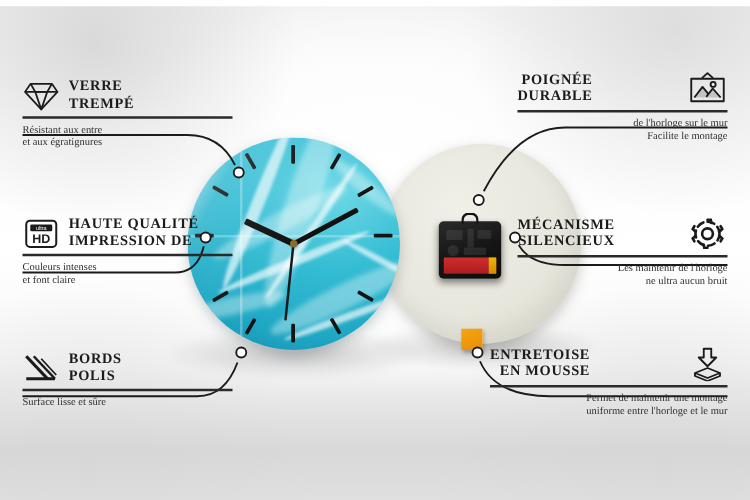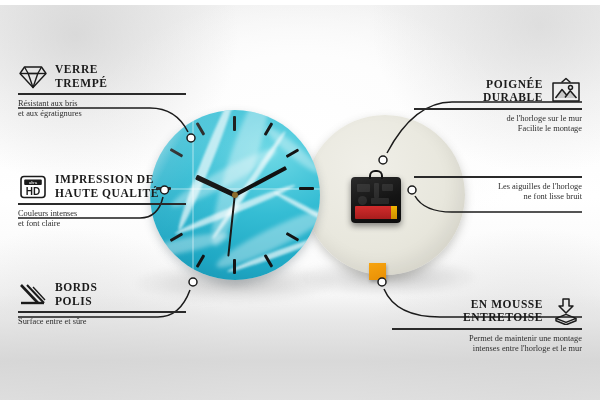--- a/index.html
+++ b/index.html
@@ -31,21 +31,21 @@
     background:linear-gradient(180deg, rgba(235,235,235,0) 0%, rgba(228,228,228,.75) 22%, rgba(214,214,214,.9) 60%, rgba(223,223,223,.85) 100%);
   }
 
   
   #connectors { position:absolute; left:0; top:0; width:600px; height:400px; }
 
   
   .feat { position:absolute; width:168px; }
   .feat .head { display:flex; align-items:center; gap:7px; }
   .feat.left .head { justify-content:flex-start; }
-  .feat.right .head { justify-content:flex-end;margin-top:20px; }
+  .feat.right .head { justify-content:space-between; }
   .feat .title {
     font-family:"Liberation Serif", serif;
     font-weight:bold;
     font-size:11.5px;
     letter-spacing:.55px;
     line-height:13.5px;
     color:#1b1b1b;
     text-transform:uppercase;
   }
   .feat.right .title { text-align:right; }
@@ -225,36 +225,36 @@
           <path d="M10.2,9.5 H19.8"></path>
         </g>
       </svg>
       <div>
         <div class="title">VERRE</div>
         <div class="title">TREMPÉ</div>
       </div>
     </div>
     <div class="rule"></div>
     <div class="desc">
-      <div>Résistant aux bris</div>
+      <div>Résistant aux entre</div>
       <div>et aux égratignures</div>
     </div>
   </div>
 
   <div class="feat left" style="left:18px; top:168px;">
     <div class="head">
       <svg class="icon" width="30" height="26" viewBox="0 0 30 26">
         <rect x="3" y="2.5" width="24" height="21" rx="3" ry="3" fill="none" stroke="#1b1b1b" stroke-width="1.6"></rect>
         <rect x="6.2" y="5.6" width="17.6" height="5.4" rx="1" fill="#1b1b1b"></rect>
         <text x="15" y="10" font-family="Liberation Sans, sans-serif" font-size="4.4" fill="#ffffff" text-anchor="middle">ultra</text>
         <text x="15" y="20.5" font-family="Liberation Sans, sans-serif" font-weight="bold" font-size="10" fill="#1b1b1b" text-anchor="middle">HD</text>
       </svg>
       <div>
+        <div class="title">HAUTE QUALITÉ</div>
         <div class="title">IMPRESSION DE</div>
-        <div class="title">HAUTE QUALITÉ</div>
       </div>
     </div>
     <div class="rule"></div>
     <div class="desc">
       <div>Couleurs intenses</div>
       <div>et font claire</div>
     </div>
   </div>
 
   <div class="feat left" style="left:18px; top:276px;">
@@ -267,21 +267,21 @@
           <path d="M3,21 H26" stroke-width="2.4"></path>
         </g>
       </svg>
       <div>
         <div class="title">BORDS</div>
         <div class="title">POLIS</div>
       </div>
     </div>
     <div class="rule"></div>
     <div class="desc">
-      <div>Surface entre et sûre</div>
+      <div>Surface lisse et sûre</div>
     </div>
   </div>
 
   <div class="feat right" style="left:414px; top:52px;">
     <div class="head">
       <div>
         <div class="title">POIGNÉE</div>
         <div class="title">DURABLE</div>
       </div>
       <svg class="icon" width="32" height="28" viewBox="0 0 32 28">
@@ -296,41 +296,56 @@
       </svg>
     </div>
     <div class="rule"></div>
     <div class="desc">
       <div>de l'horloge sur le mur</div>
       <div>Facilite le montage</div>
     </div>
   </div>
 
   <div class="feat right" style="left:414px; top:168px;">
-    <div class="rule"></div>
-    <div class="desc">
-      <div>Les aiguilles de l'horloge</div>
-      <div>ne font lisse bruit</div>
+    <div class="head">
+      <div>
+        <div class="title">MÉCANISME</div>
+        <div class="title">SILENCIEUX</div>
+      </div>
+      <svg class="icon" width="32" height="28" viewBox="0 0 32 28">
+        <g fill="none" stroke="#1b1b1b" stroke-width="2.1" stroke-linecap="round">
+          <path d="M16,2.8 l2.6,0 0.5,2.6 M16,25.2 l-2.6,0 -0.5,-2.6"></path>
+          <path d="M5.5,8 l-1.3,2.2 1.9,1.9 M26.5,20 l1.3,-2.2 -1.9,-1.9"></path>
+          <path d="M5.5,20 l-1.3,-2.2 1.9,-1.9 M26.5,8 l1.3,2.2 -1.9,1.9"></path>
+          <circle cx="16" cy="14" r="9.6" stroke-dasharray="5.6 3.4"></circle>
+          <circle cx="16" cy="14" r="4.3"></circle>
+        </g>
+      </svg>
+    </div>
+    <div class="rule"></div>
+    <div class="desc">
+      <div>Les maintenir de l'horloge</div>
+      <div>ne ultra aucun bruit</div>
     </div>
   </div>
 
   <div class="feat right" style="left:392px; top:272px; width:190px;">
     <div class="head">
       <div>
+        <div class="title">ENTRETOISE</div>
         <div class="title">EN MOUSSE</div>
-        <div class="title">ENTRETOISE</div>
       </div>
       <svg class="icon" width="32" height="28" viewBox="0 0 32 28">
         <g fill="none" stroke="#1b1b1b" stroke-width="1.5" stroke-linejoin="round">
           <path d="M13,2 h6 v7 h4 l-7,7 -7,-7 h4 z"></path>
           <path d="M16,17.4 l10,4 -10,4 -10,-4 z"></path>
           <path d="M6,21.4 v2.4 l10,4 10,-4 v-2.4"></path>
         </g>
       </svg>
     </div>
     <div class="rule"></div>
     <div class="desc">
       <div>Permet de maintenir une montage</div>
-      <div>intenses entre l'horloge et le mur</div>
+      <div>uniforme entre l'horloge et le mur</div>
     </div>
   </div>
 
 </div>
 
 </body></html>

